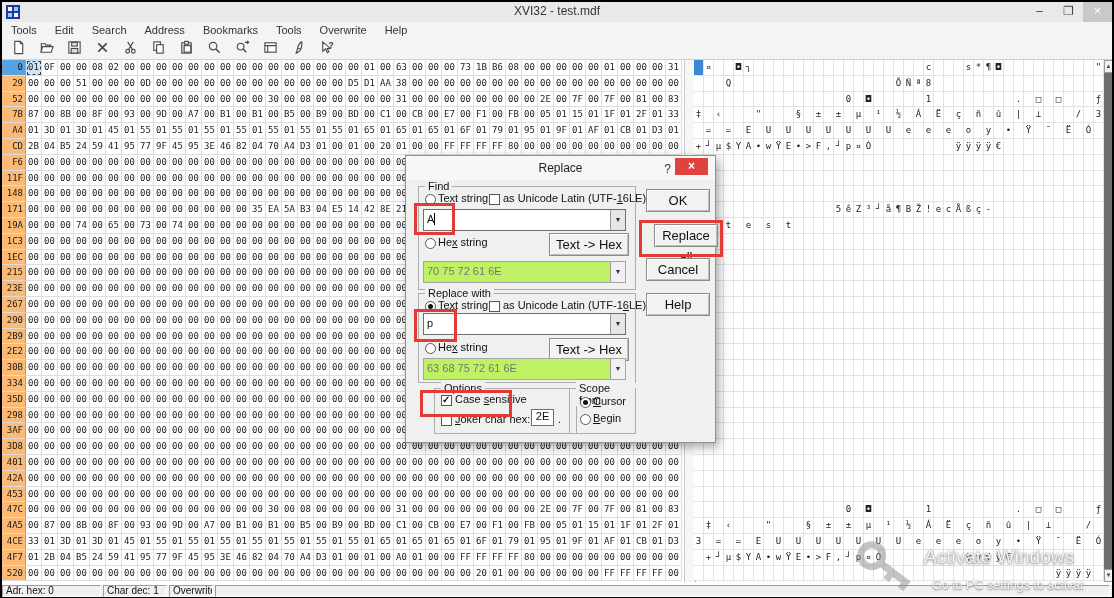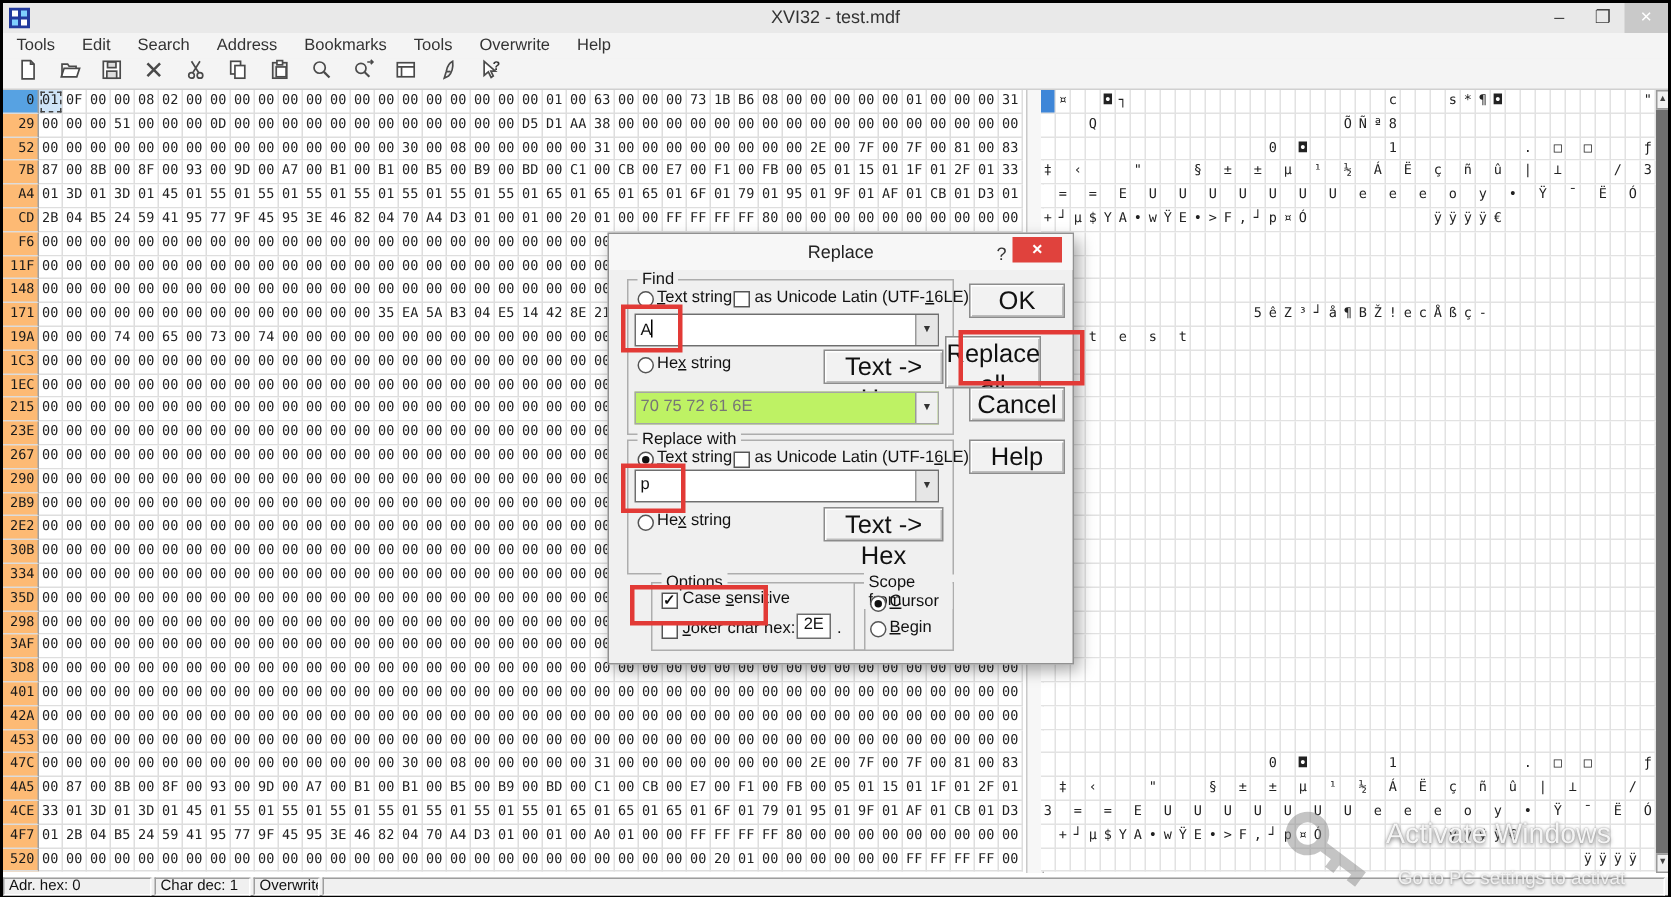--- a/index.html
+++ b/index.html
@@ -74,21 +74,21 @@
   .combo{position:absolute;height:22px;background:#fff;border:1px solid #6e6e6e;box-sizing:border-box;}
   .combo .val{position:absolute;left:3px;top:3px;font-size:11px;white-space:pre;}
   .combo .drop{position:absolute;right:0;top:0;width:15px;height:100%;background:#e6e6e6;
                border-left:1px solid #9a9a9a;text-align:center;font-size:7px;color:#333;line-height:20px;box-sizing:border-box;}
   .combo.disabled{background:#bef264;border-color:#a5a5a5;}
   .combo.disabled .val{color:#767676;}
   .combo.disabled .drop{background:#f0f0f0;}
   .caret{display:inline-block;width:1px;height:12px;background:#000;vertical-align:-2px;}
   .btn{position:absolute;background:#f2f2f2;border:1px solid #8c8c8c;
        box-shadow:inset 1px 1px 0 #fff, inset -1px -1px 0 #bdbdbd;
-       text-align:center;font-size:17px;color:#111;box-sizing:border-box;}
+       text-align:center;font-size:13px;color:#111;box-sizing:border-box;}
   .annotation{position:absolute;border:3px solid #e23a36;z-index:60;pointer-events:none;}
   .small-input{position:absolute;background:#fff;border:1px solid #6e6e6e;box-sizing:border-box;
                font-size:11px;text-align:center;}
 
   
   #watermark{position:absolute;left:0;top:0;width:100%;height:100%;pointer-events:none;z-index:200;}
   #wm-key{position:absolute;left:856px;top:538px;opacity:.5;transform:rotate(-8deg);}
   #wm-title{position:absolute;left:924px;top:546px;font-size:19px;color:rgba(250,250,250,.95);
             text-shadow:0 1px 3px rgba(110,110,110,.9), 0 0 1px rgba(120,120,120,.8);}
   #wm-sub{position:absolute;left:932px;top:578px;font-size:12.5px;color:rgba(243,243,243,.95);
@@ -3130,20 +3130,24 @@
       <span class="ctl-label" style="left:19px;top:5px"><u>T</u>ext string</span>
       <span class="checkbox" style="left:70px;top:7px"></span>
       <span class="ctl-label" style="left:84px;top:5px">as Unicode Latin (UTF-1<u>6</u>LE)</span>
       <div class="combo" style="left:4px;top:19px;width:203px">
         <span class="val">p</span>
         <span class="drop">▼</span>
       </div>
       <span class="radio" style="left:6px;top:49px"></span>
       <span class="ctl-label" style="left:19px;top:47px">He<u>x</u> string</span>
       <div class="btn" style="left:130px;top:44px;width:80px;height:23px;line-height:21px">Text -&gt; Hex</div>
+      <div class="combo disabled" style="left:4px;top:64px;width:203px">
+        <span class="val">63 68 75 72 61 6E</span>
+        <span class="drop">▼</span>
+      </div>
     </div>
 
     <div class="group" style="left:28px;top:232px;width:141px;height:44px">
       <span class="group-label">Options</span>
       <span class="checkbox on" style="left:6px;top:6px"></span>
       <span class="ctl-label" style="left:20px;top:4px">Case <u>s</u>ensitive</span>
       <span class="checkbox" style="left:6px;top:26px"></span>
       <span class="ctl-label" style="left:20px;top:24px"><u>J</u>oker char hex:</span>
       <span class="small-input" style="left:96px;top:20px;width:23px;height:17px">2E</span>
       <span class="ctl-label" style="left:123px;top:24px">.</span>
@@ -3151,21 +3155,21 @@
 
     <div class="group" style="left:163px;top:232px;width:65px;height:44px">
       <span class="group-label">Scope from</span>
       <span class="radio on" style="left:10px;top:8px"></span>
       <span class="ctl-label" style="left:23px;top:6px"><u>C</u>ursor</span>
       <span class="radio" style="left:10px;top:25px"></span>
       <span class="ctl-label" style="left:23px;top:23px"><u>B</u>egin</span>
     </div>
 
     <div class="btn" style="left:240px;top:33px;width:64px;height:23px;line-height:21px">OK</div>
-    <div class="btn" style="left:224px;top:68px;width:64px;height:35px;line-height:21px">Replace <u>a</u>ll</div>
+    <div class="btn" style="left:248px;top:68px;width:64px;height:23px;line-height:21px">Replace <u>a</u>ll</div>
     <div class="btn" style="left:240px;top:102px;width:64px;height:23px;line-height:21px">Cancel</div>
     <div class="btn" style="left:240px;top:137px;width:64px;height:23px;line-height:21px">Help</div>
 
     <div class="annotation" style="left:8px;top:47px;width:35px;height:26px"></div>
     <div class="annotation" style="left:233px;top:64px;width:78px;height:31px"></div>
     <div class="annotation" style="left:8px;top:153px;width:37px;height:27px"></div>
     <div class="annotation" style="left:14px;top:234px;width:86px;height:21px"></div>
   </div>
 
   <div id="watermark">

